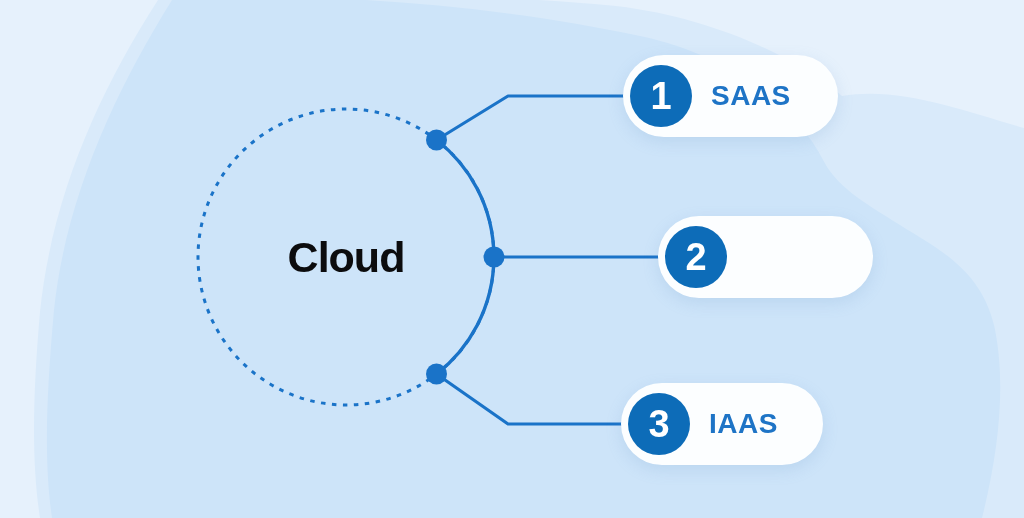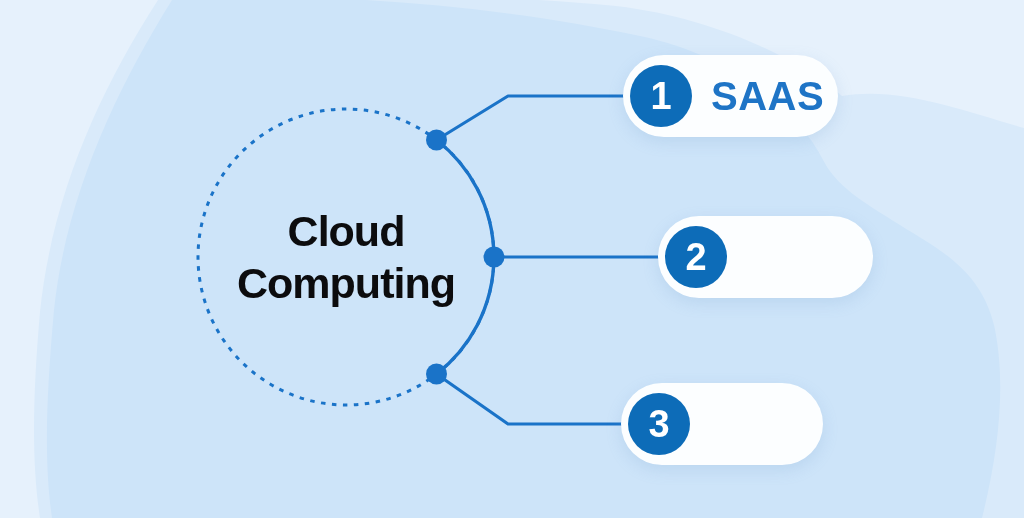--- a/index.html
+++ b/index.html
@@ -57,21 +57,21 @@
     width: 62px; height: 62px; margin-left: 7px;
     border-radius: 50%;
     background: var(--badge-fill, #0d6cb8);
     color: var(--badge-number, #ffffff);
     display: flex; align-items: center; justify-content: center;
     font-size: 38px; font-weight: 700;
     flex: 0 0 auto;
   }
   .pill-label {
     margin-left: 19px;
-    font-size: 40px; font-weight: 700;
+    font-size: 28px; font-weight: 700;
     letter-spacing: 0.5px;
     color: var(--label-text, #1e74c6);
     white-space: nowrap;
   }
 </style>
 </head>
 <body>
 
 <div class="stage">
 
@@ -101,35 +101,35 @@
     <path class="connector" d="M 436.5,140 L 508,96 H 628"></path>
     <path class="connector" d="M 494,257 H 664"></path>
     <path class="connector" d="M 436.5,374 L 508,424 H 626"></path>
     <circle class="node" cx="436.5" cy="140" r="10.5"></circle>
     <circle class="node" cx="494" cy="257" r="10.5"></circle>
     <circle class="node" cx="436.5" cy="374" r="10.5"></circle>
   </svg>
 
   <div class="center-title">
     <span>Cloud</span>
-    <span>Computing</span>
   </div>
 
   <div class="pill pill-1">
     <div class="badge">
       <span>1</span>
     </div>
     <div class="pill-label">SAAS</div>
   </div>
 
   <div class="pill pill-2">
     <div class="badge">
       <span>2</span>
     </div>
   </div>
 
   <div class="pill pill-3">
     <div class="badge">
       <span>3</span>
     </div>
+    <div class="pill-label">IAAS</div>
   </div>
 
 </div>
 
 </body></html>

